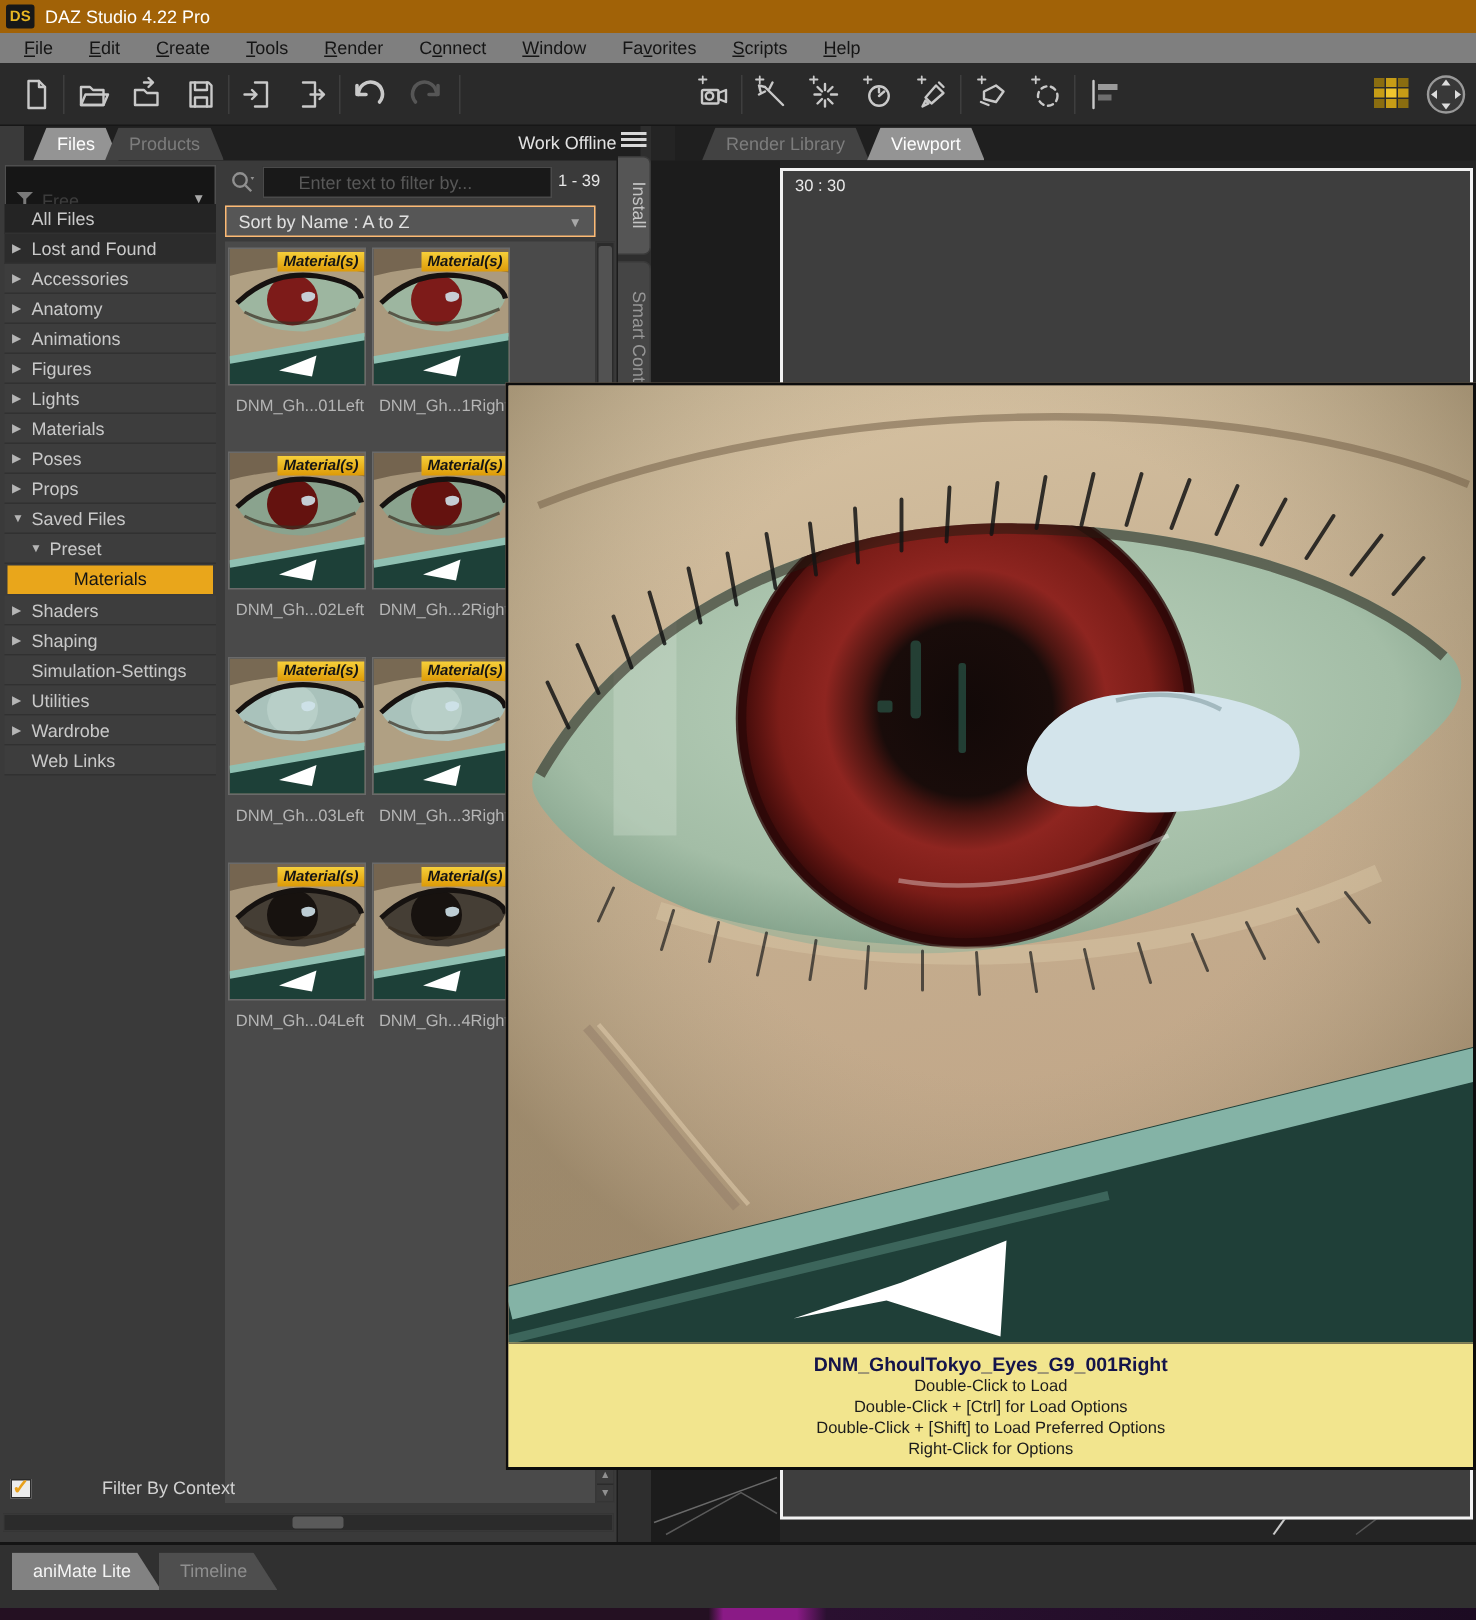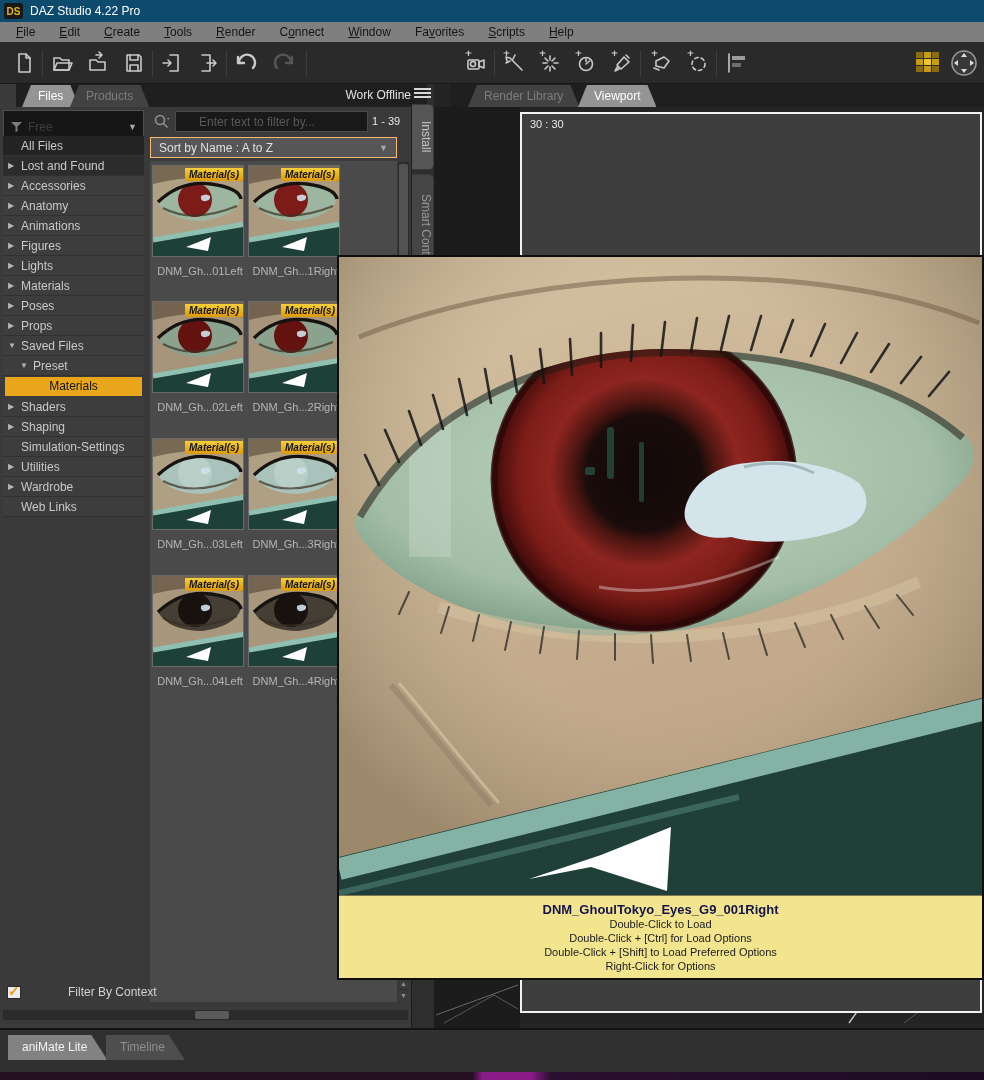--- a/index.html
+++ b/index.html
@@ -1,21 +1,21 @@
 <!DOCTYPE html>
 <html><head>
 <meta charset="utf-8">
 <style>
   html,body{margin:0;padding:0;background:#1a1a1a;}
   *{box-sizing:border-box;}
   .screen{position:relative;width:984px;height:1080px;background:#2e2e2e;
     font-family:"Liberation Sans",sans-serif;font-size:12px;overflow:hidden;
     -webkit-font-smoothing:antialiased;}
   
-  .titlebar{position:absolute;left:0;top:0;width:984px;height:22px;background:#0c4a6e;
+  .titlebar{position:absolute;left:0;top:0;width:984px;height:22px;background:#a16207;
     color:#fff;display:flex;align-items:center;}
   .ds-icon{width:19px;height:16px;background:#181818;color:#e6b623;font-weight:bold;
     font-size:10px;display:flex;align-items:center;justify-content:center;margin:0 7px 0 4px;border-radius:2px;}
   .title-text{font-size:12px;}
   
   .menubar{position:absolute;left:0;top:22px;width:984px;height:20px;background:#7f7f7f;
     color:#151515;display:flex;align-items:center;padding-left:4px;}
   .menu-item{padding:20px 12px;cursor:default;}
   .accel{text-decoration:underline;}
   
@@ -29,21 +29,21 @@
   .tabstrip{position:absolute;height:23px;background:#1f1f1f;width:100%;top:0;left:16px;}
   .tab{position:absolute;top:1px;height:22px;line-height:22px;padding:0 16px;
     clip-path:polygon(9px 0,calc(100% - 9px) 0,100% 100%,0 100%);font-size:12px;}
   .tab.active{background:#949494;color:#fdfdfd;}
   .tab.inactive{background:#424242;color:#7d7d7d;}
   
   .left-pane{position:absolute;left:0;top:84px;width:412px;height:944px;background:#3a3a3a;
     border-right:1px solid #1c1c1c;}
   .work-offline{position:absolute;right:16px;top:4px;color:#e2e2e2;}
   .filter-dd{position:absolute;left:3px;top:26px;width:141px;height:27px;background:#161616;
-    border:1px solid #4f4f4f;color:#6a6a6a;display:flex;align-items:center;padding:16px 6px;}
+    border:1px solid #4f4f4f;color:#6a6a6a;display:flex;align-items:flex-start;padding:16px 6px;}
   .filter-dd .lbl{opacity:.45;margin-left:5px;flex:1;}
   .dd-arrow{color:#a8a8a8;font-size:9px;}
   .tree{position:absolute;left:3px;top:52px;width:141px;}
   .tree-row{height:20px;line-height:20px;background:#3d3d3d;border-bottom:1px solid #313131;
     color:#c9c9c9;display:flex;align-items:center;padding-left:5px;}
   .tree-row .tw{width:13px;font-size:8px;color:#b5b5b5;}
   .tree-row.dark1{background:#242424;}
   .tree-row.dark2{background:#2c2c2c;}
   .tree-row.ind1{padding-left:17px;}
   .tree-row.sel{background:#E9A61B;color:#141414;height:19px;line-height:19px;

